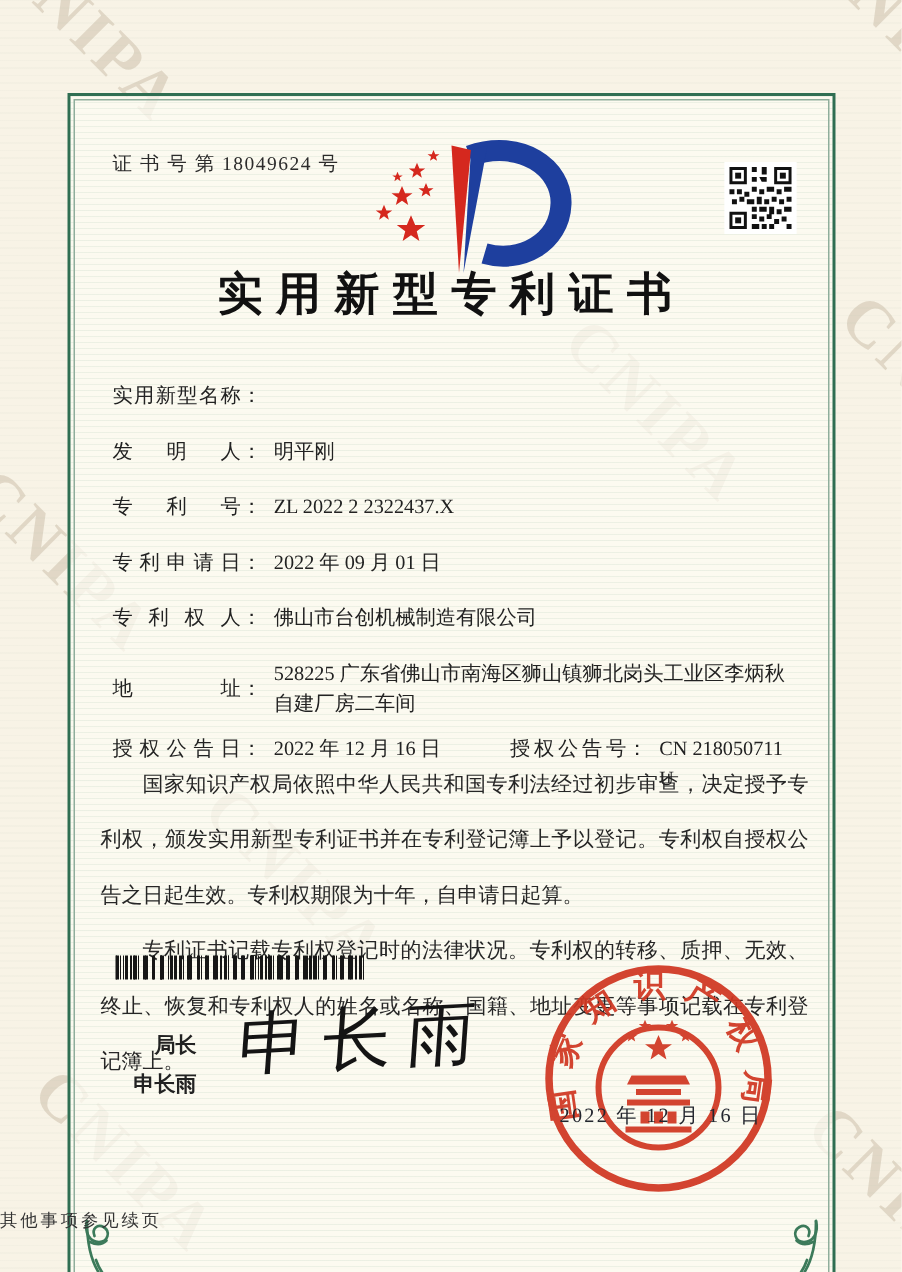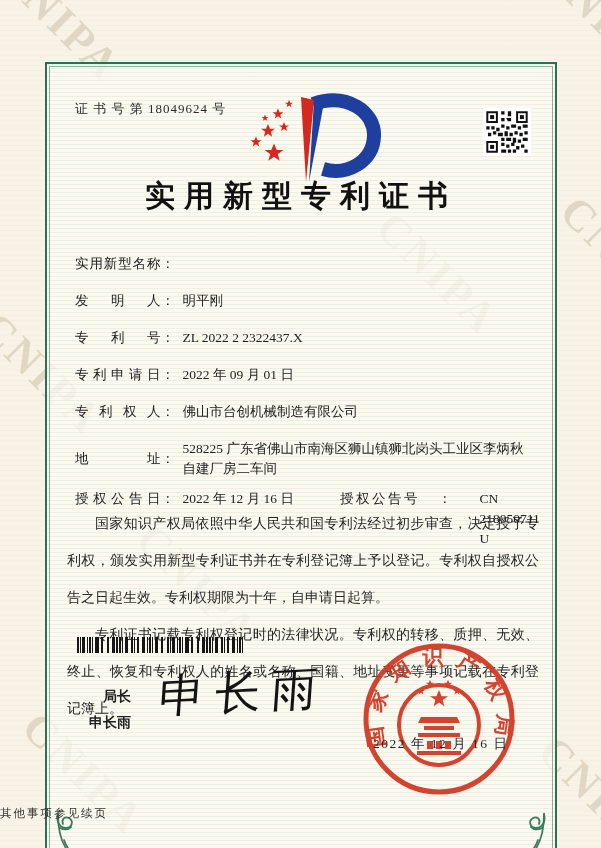--- a/index.html
+++ b/index.html
@@ -44,21 +44,21 @@
   }
   .fields{
     position:absolute;left:28px;right:24px;top:190px;font-size:13.5px;color:#222;
   }
   .field-row{display:flex;margin-bottom:17px;line-height:20px;}
   .field-label{width:86px;text-align:justify;text-align-last:justify;flex:none;letter-spacing:.5px;}
   .field-colon{flex:none;margin-right:8px;}
   .field-value{flex:1;}
   .grant-row{display:flex;margin-bottom:0;line-height:20px;}
   .grant-left{display:flex;width:265px;flex:none;}
-  .grant-right{display:flex;flex:1;gap:20px;}
+  .grant-right{display:flex;flex:1;}
   .grant-right .field-label{width:78px;}
   .paragraphs{
     position:absolute;left:20px;right:16px;top:441px;
     font-size:14px;line-height:37px;text-align:justify;color:#262626;
   }
   .paragraphs p{margin:0;text-indent:2em;}
   .barcode{
     position:absolute;left:30px;top:573px;width:168px;height:16px;
     background:
       repeating-linear-gradient(90deg,#161616 0 2px,transparent 2px 6px),

